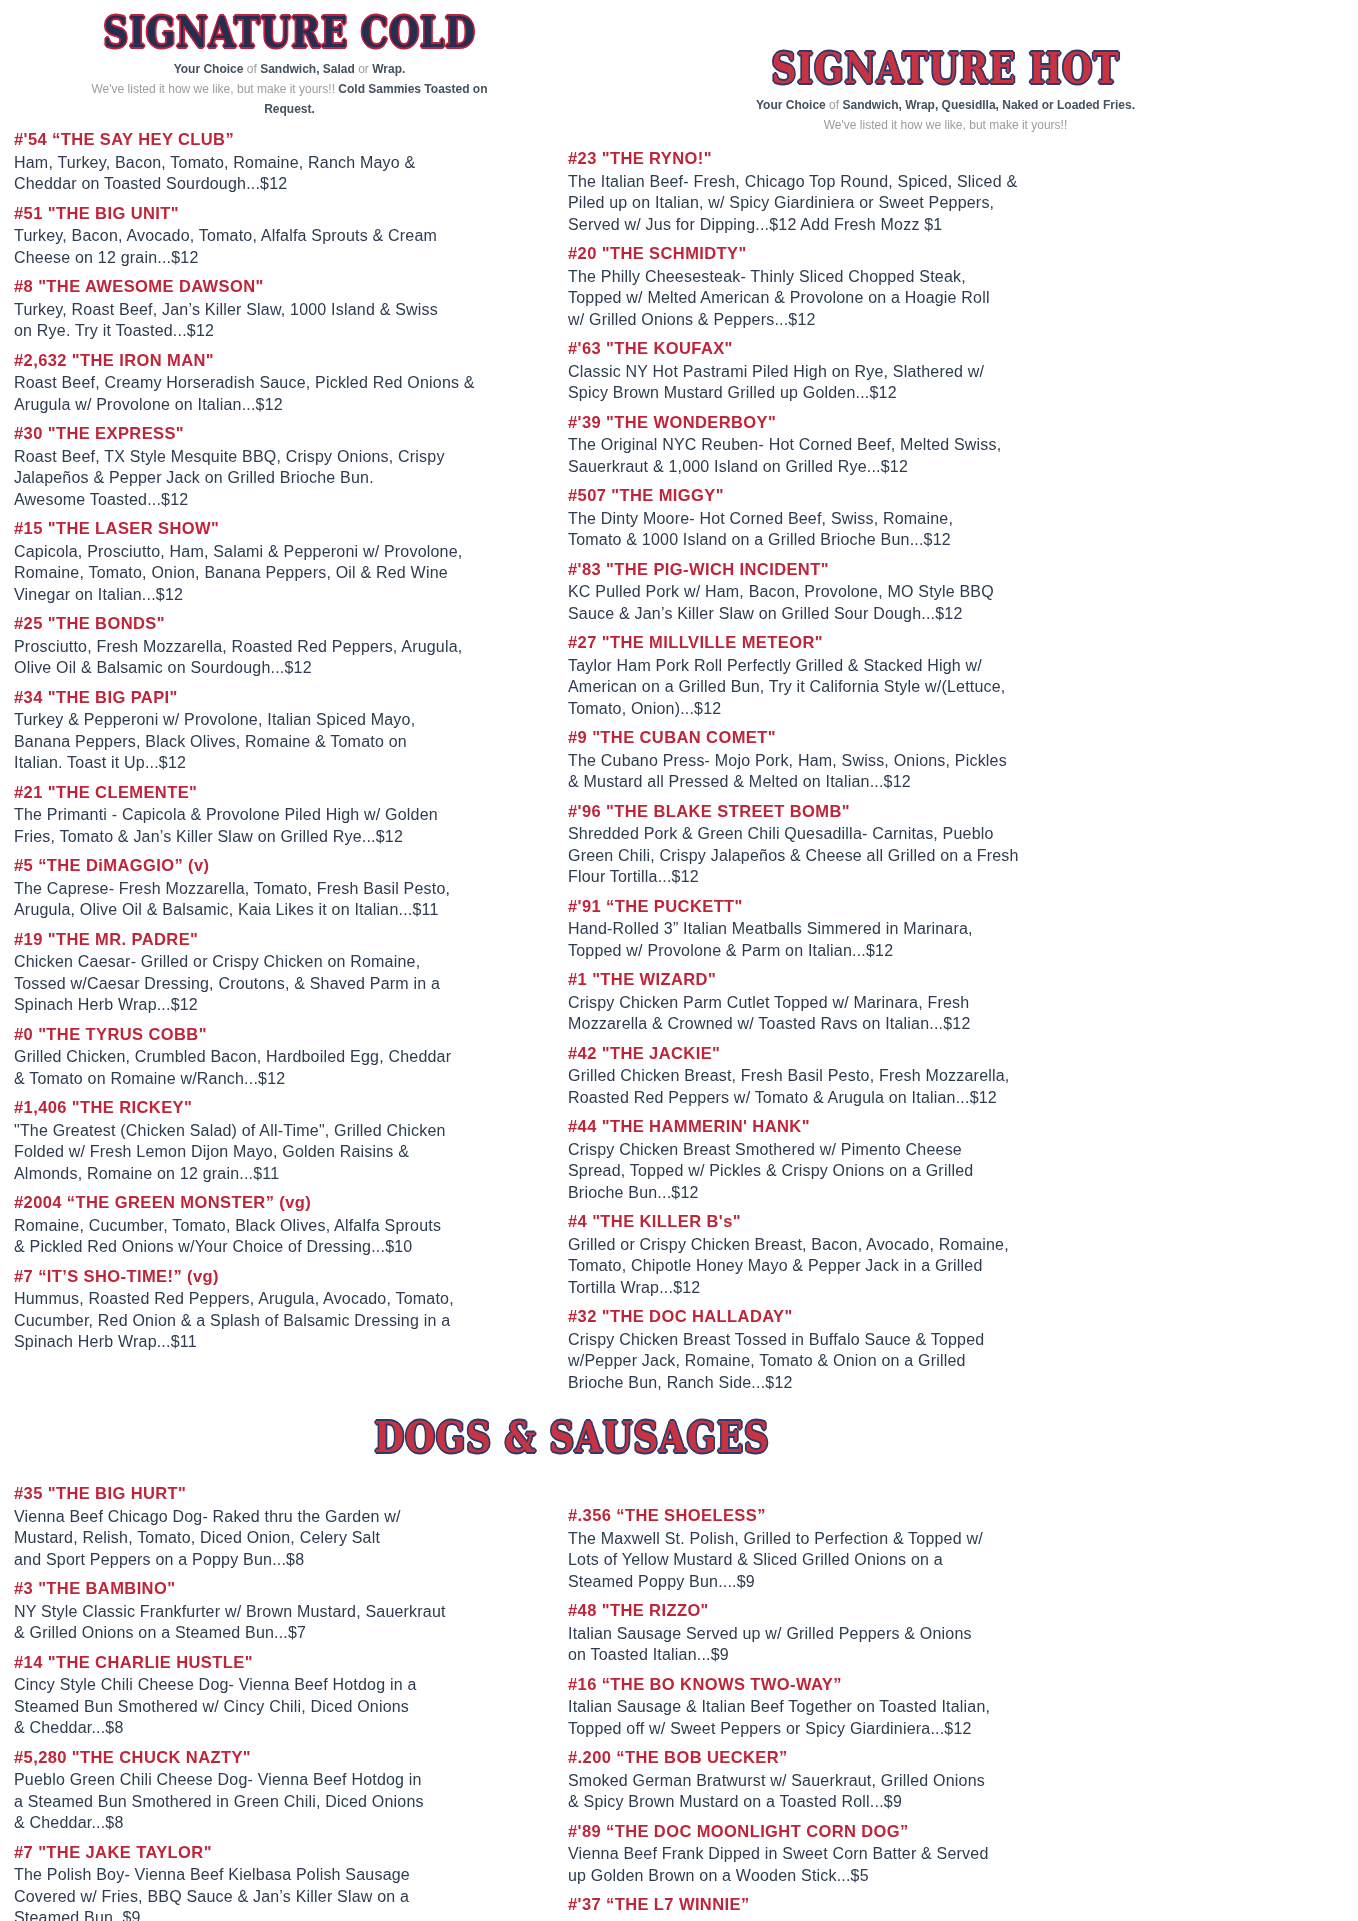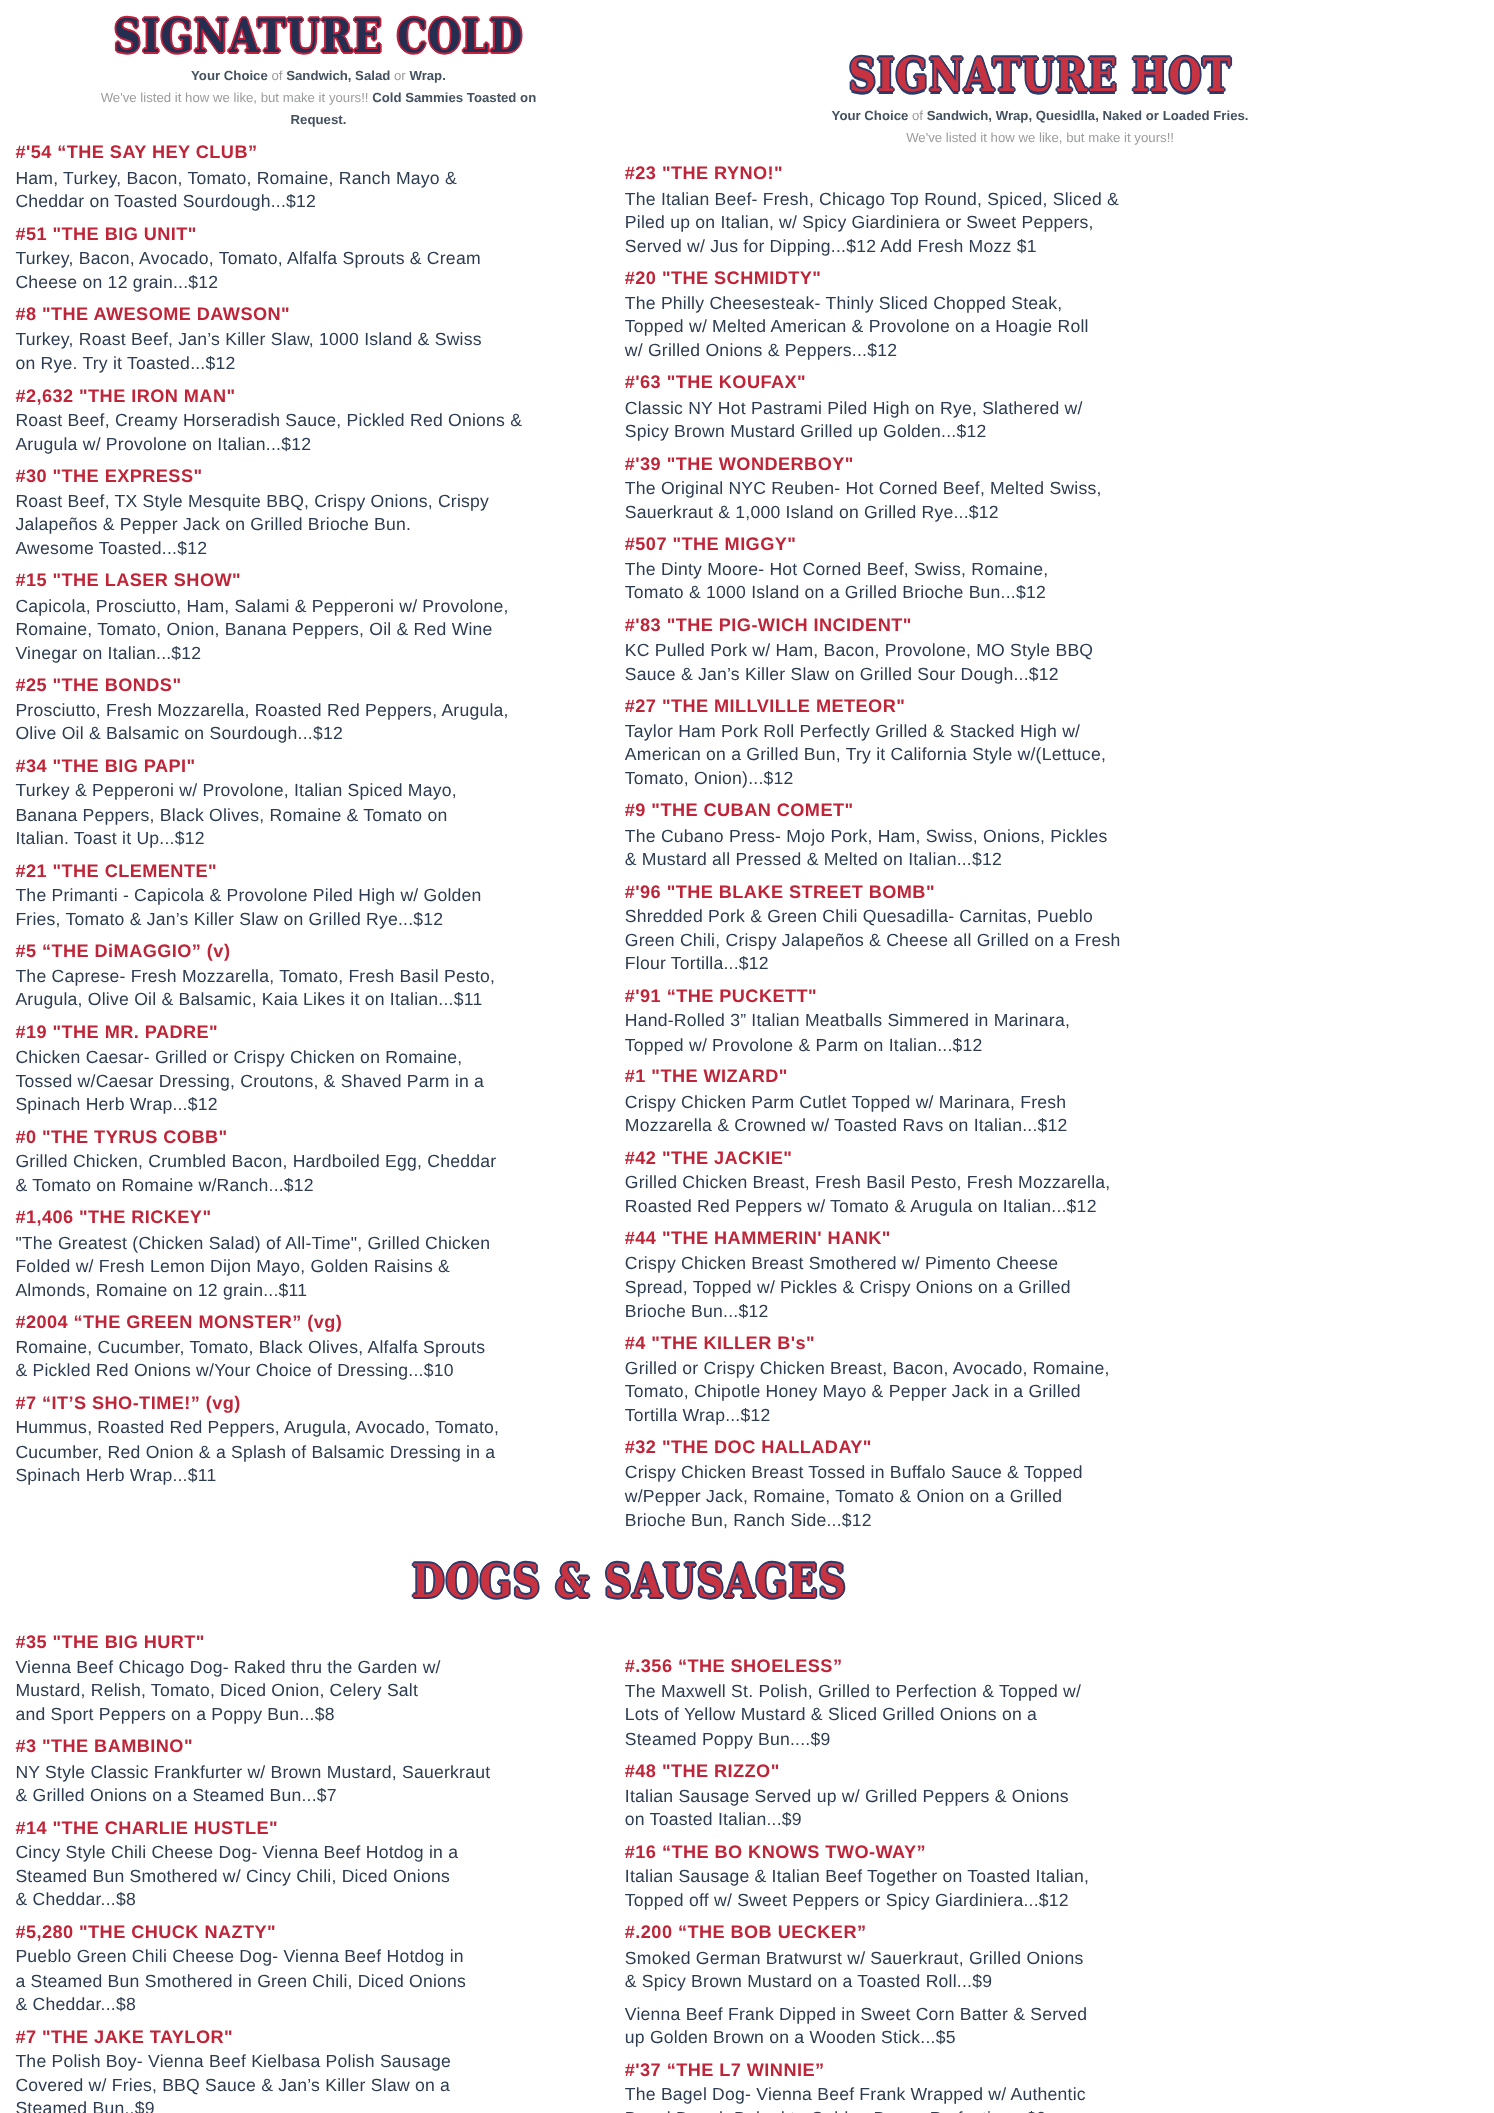--- a/index.html
+++ b/index.html
@@ -300,20 +300,21 @@
             <div class="item-title">#16 “THE BO KNOWS TWO-WAY”</div>
             <div class="item-desc">Italian Sausage &amp; Italian Beef Together on Toasted Italian,
 Topped off w/ Sweet Peppers or Spicy Giardiniera...$12</div>
           </div>
           <div class="item">
             <div class="item-title">#.200 “THE BOB UECKER”</div>
             <div class="item-desc">Smoked German Bratwurst w/ Sauerkraut, Grilled Onions
 &amp; Spicy Brown Mustard on a Toasted Roll...$9</div>
           </div>
           <div class="item">
+            <div class="item-title">#'89 “THE DOC MOONLIGHT CORN DOG”</div>
             <div class="item-desc">Vienna Beef Frank Dipped in Sweet Corn Batter &amp; Served
 up Golden Brown on a Wooden Stick...$5</div>
           </div>
           <div class="item">
             <div class="item-title">#'37 “THE L7 WINNIE”</div>
             <div class="item-desc">The Bagel Dog- Vienna Beef Frank Wrapped w/ Authentic
 Bagel Dough Baked to Golden Brown Perfection...$9</div>
           </div>
         </div>
     </div>

